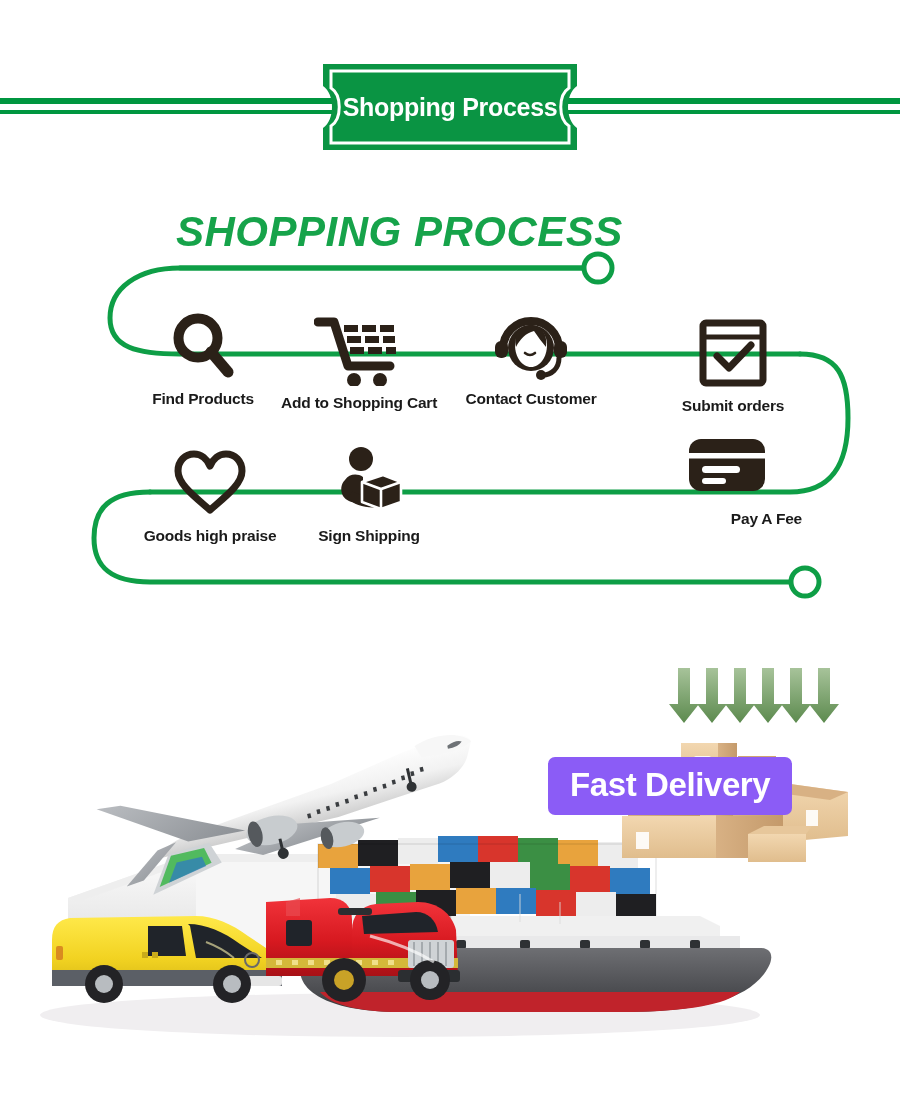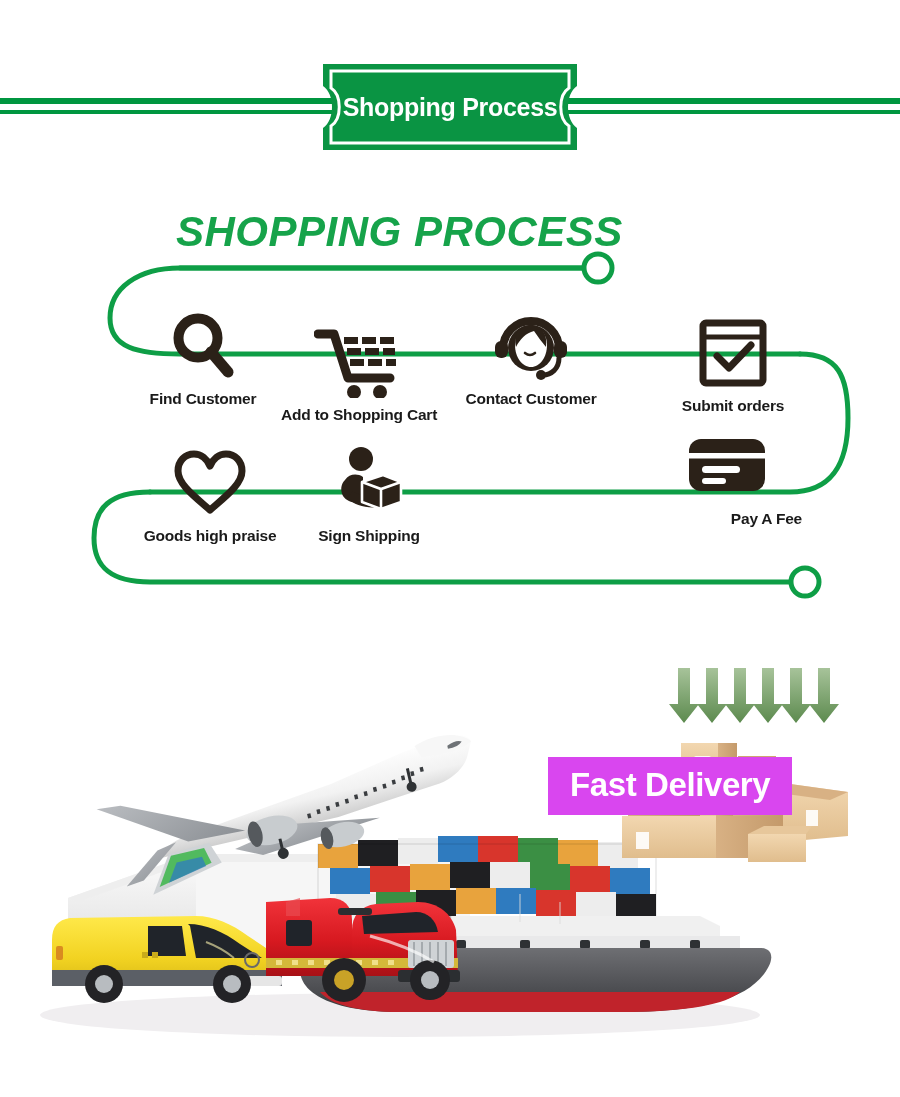--- a/index.html
+++ b/index.html
@@ -98,21 +98,21 @@
     margin-top: 6px;
     font-size: 15.5px;
     font-weight: bold;
     color: #1a1a1a;
     white-space: nowrap;
     letter-spacing: -0.2px;
   }
 
   
   .n0 { left: 128px; top: 112px; }
-  .n1 { left: 281px; top: 128px; }
+  .n1 { left: 281px; top: 116px; }
   .n2 { left: 456px; top: 112px; }
   .n3 { left: 658px; top: 119px; }
   
   .n4 { left: 135px; top: 249px; }
   .n5 { left: 294px; top: 249px; }
   .n6 { left: 479px; top: 249px; }
   .n7 { left: 652px; top: 232px; text-align: right; }
 
   
   .photo {
@@ -120,22 +120,22 @@
     left: 0; top: 640px;
     width: 900px; height: 415px;
     overflow: hidden;
   }
   .photo-svg { display: block; }
 
   .delivery-badge {
     position: absolute;
     left: 548px;
     top: 117px;
-    background: #d946ef;
-    border-radius: 0;
+    background: #8b5cf6;
+    border-radius: 7px;
     padding: 9px 22px 11px 22px;
     color: #ffffff;
     font-size: 33px;
     font-weight: bold;
     letter-spacing: -0.4px;
     white-space: nowrap;
   }
 </style>
 </head>
 <body>
@@ -178,21 +178,21 @@
       <circle cx="805" cy="386" r="14" fill="#ffffff" stroke="#0e9e46" stroke-width="5"></circle>
     </svg>
 
     <div class="node n0">
       <div class="node-icon">
         <svg width="70" height="72" viewBox="0 0 70 72">
           <circle cx="30" cy="28" r="19.5" fill="none" stroke="#2b2118" stroke-width="10"></circle>
           <line x1="43" y1="42" x2="60" y2="62" stroke="#2b2118" stroke-width="11" stroke-linecap="round"></line>
         </svg>
       </div>
-      <div class="node-label">Find Customer</div>
+      <div class="node-label">Find Products</div>
     </div>
 
     <div class="node n1">
       <div class="node-icon">
         <svg width="84" height="72" viewBox="0 0 84 72">
           <path d="M4,8 H20 L34,52 H76" fill="none" stroke="#2b2118" stroke-width="9" stroke-linecap="round" stroke-linejoin="round"></path>
           <g fill="#2b2118">
             <rect x="30" y="11" width="14" height="7"></rect>
               <rect x="48" y="11" width="14" height="7"></rect>
             <rect x="66" y="11" width="14" height="7"></rect>

